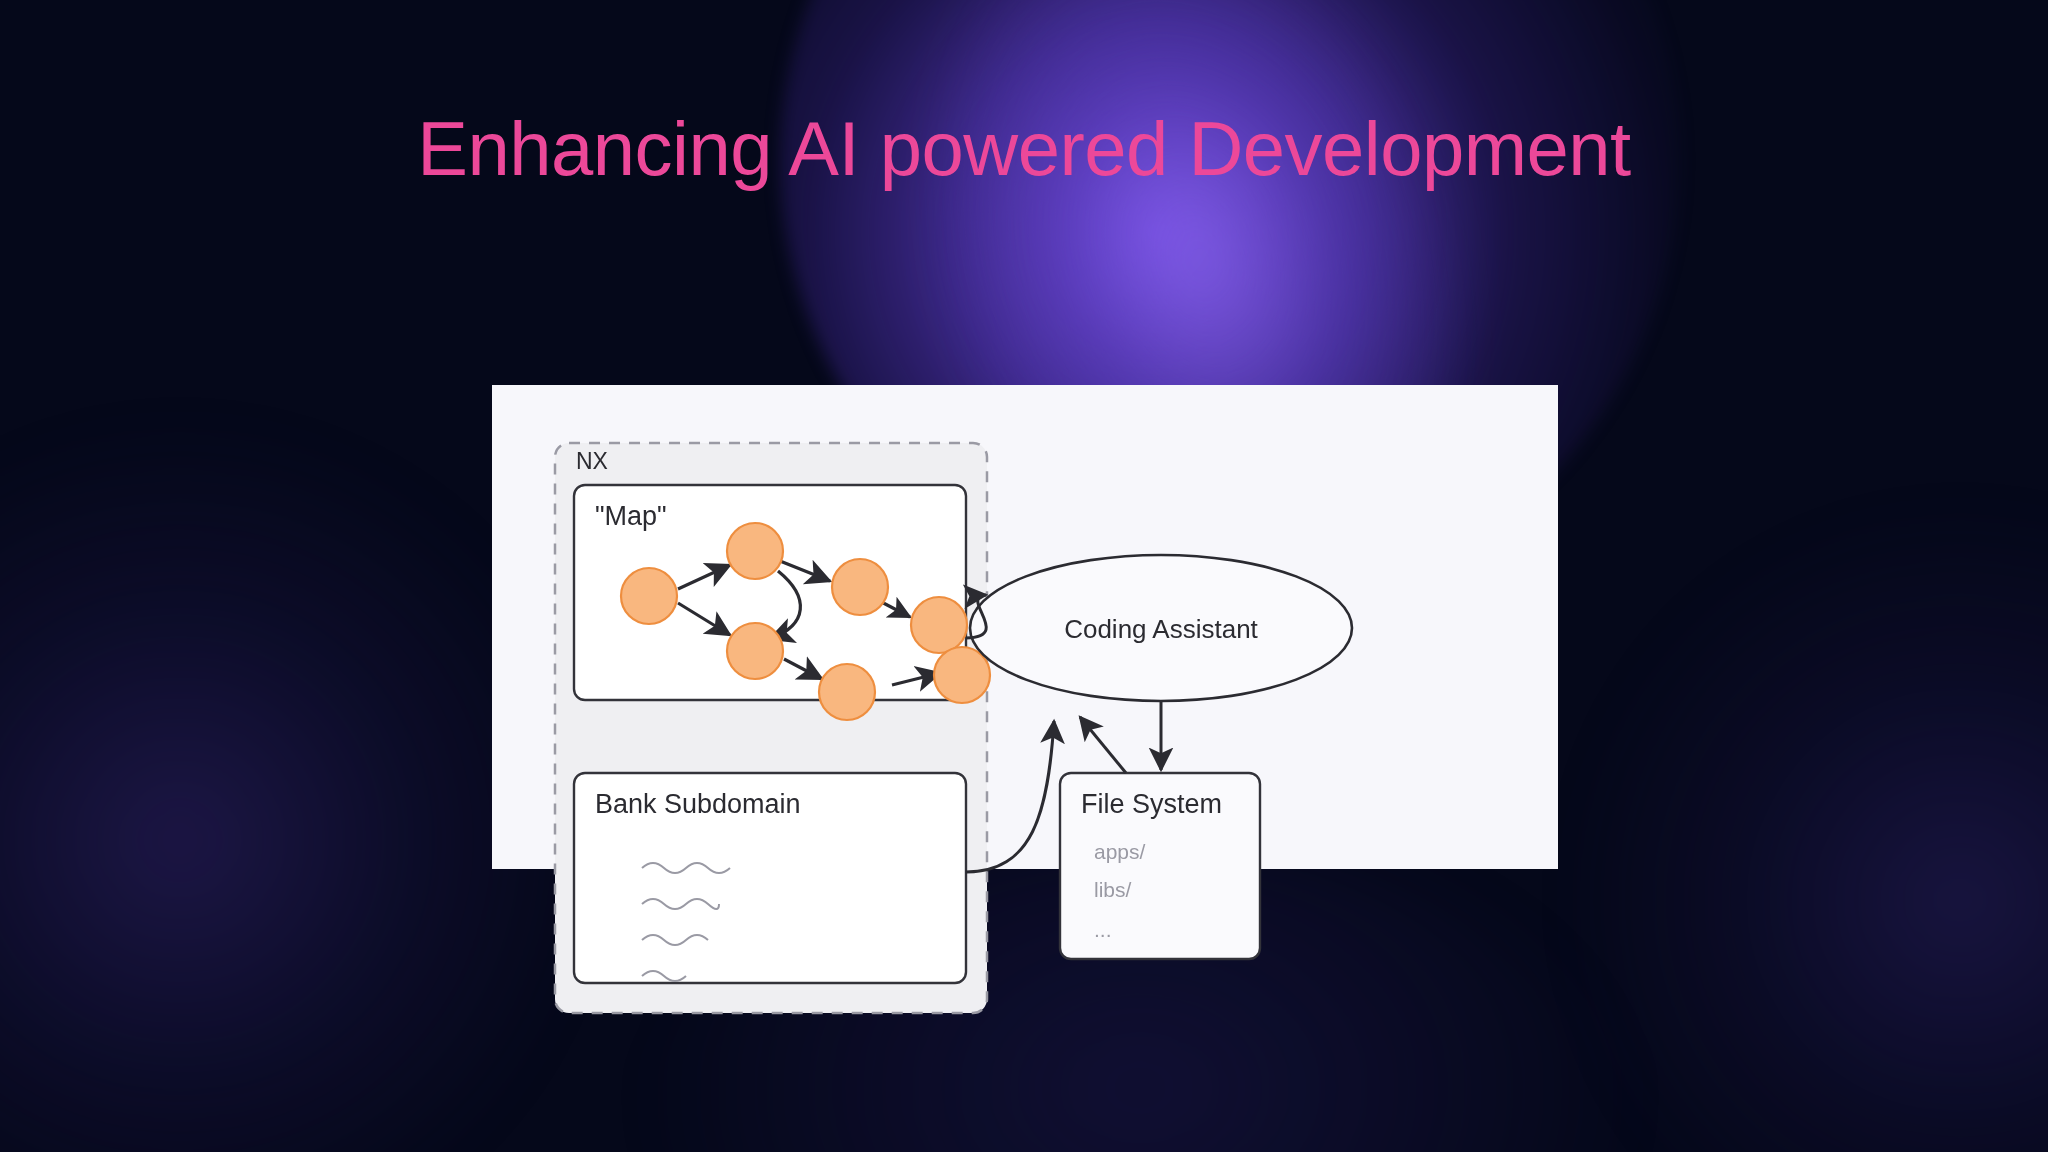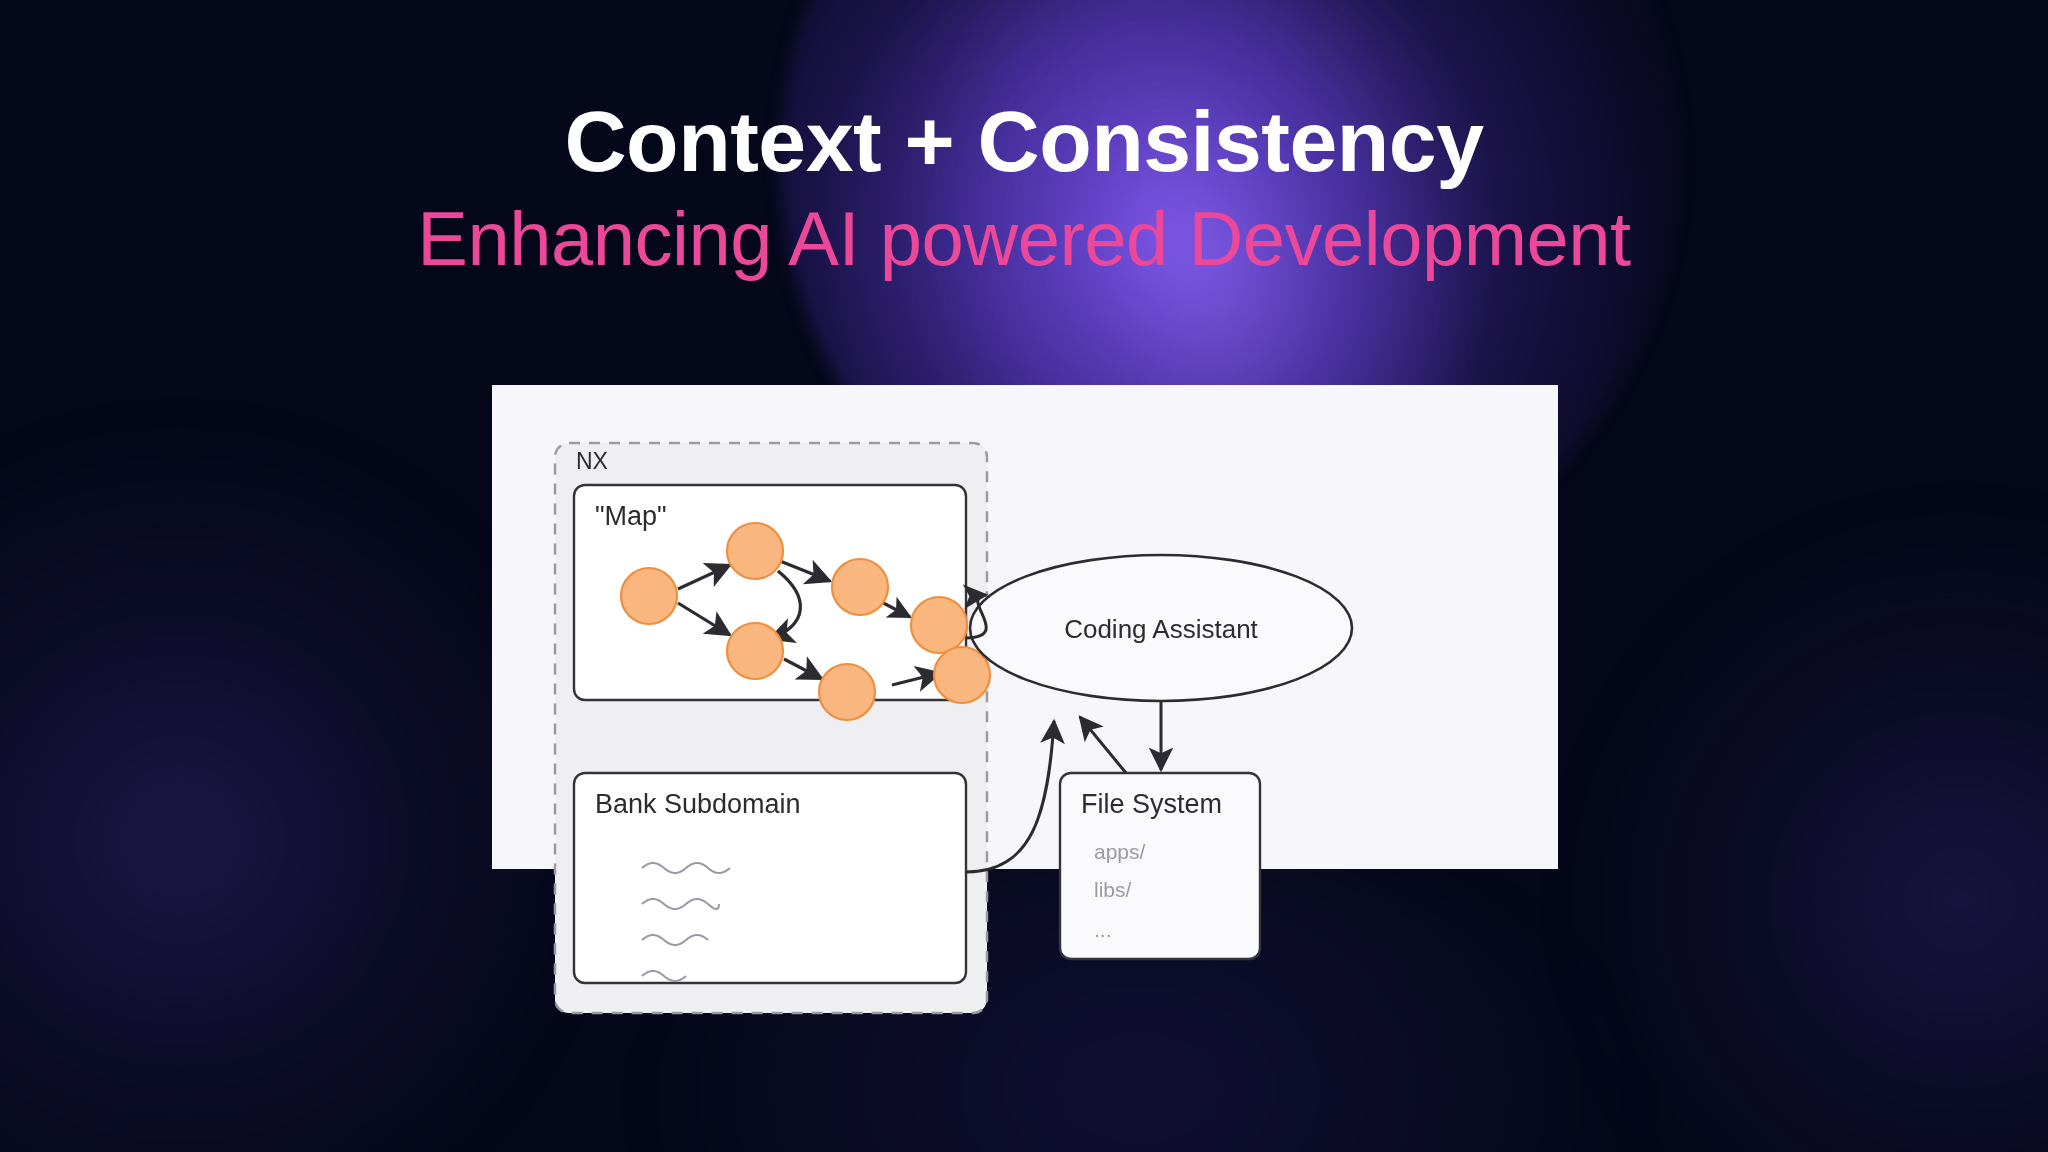--- a/index.html
+++ b/index.html
@@ -146,21 +146,20 @@
 
 <div id="slide">
 
   <div class="glow" id="glow-main"></div>
   <div class="glow" id="glow-streak"></div>
   <div class="glow" id="glow-left"></div>
   <div class="glow" id="glow-right"></div>
   <div class="glow" id="glow-bottom"></div>
 
   <div id="heading-block">
-    <h1 id="slide-title">Context + Consistency</h1>
     <h2 id="slide-subtitle">Enhancing AI powered Development</h2>
   </div>
 
   <div id="diagram-panel">
     <svg id="diagram-svg" viewBox="0 0 1066 672">
       <defs>
         <marker id="arrow" viewBox="0 0 12 12" refX="10" refY="6" markerWidth="9" markerHeight="9" orient="auto-start-reverse">
           <path d="M 0 0.5 L 11 6 L 0 11.5 L 2.6 6 Z" fill="#2b2b31"></path>
         </marker>
         <marker id="arrow-sm" viewBox="0 0 12 12" refX="10" refY="6" markerWidth="8" markerHeight="8" orient="auto-start-reverse">

